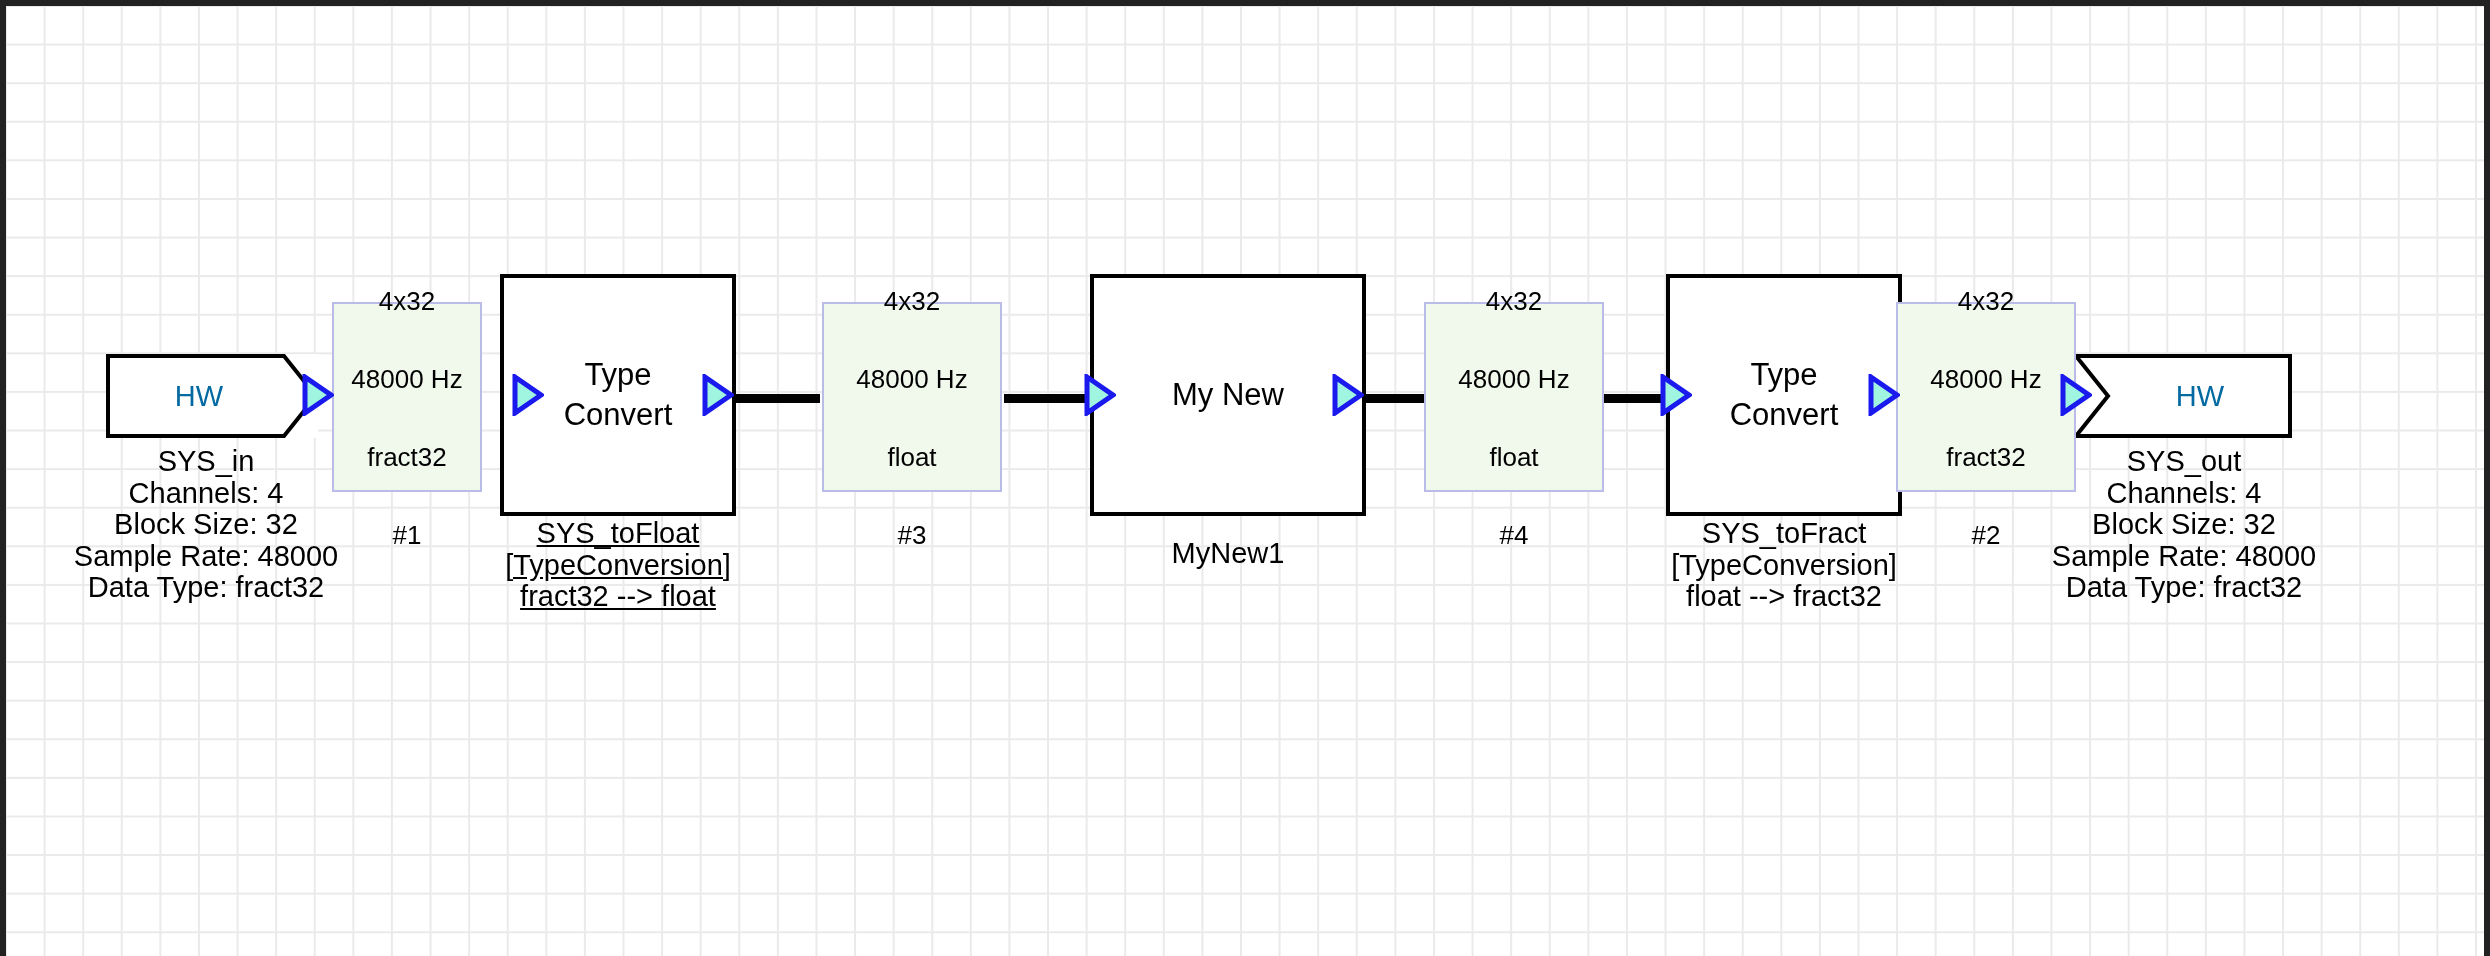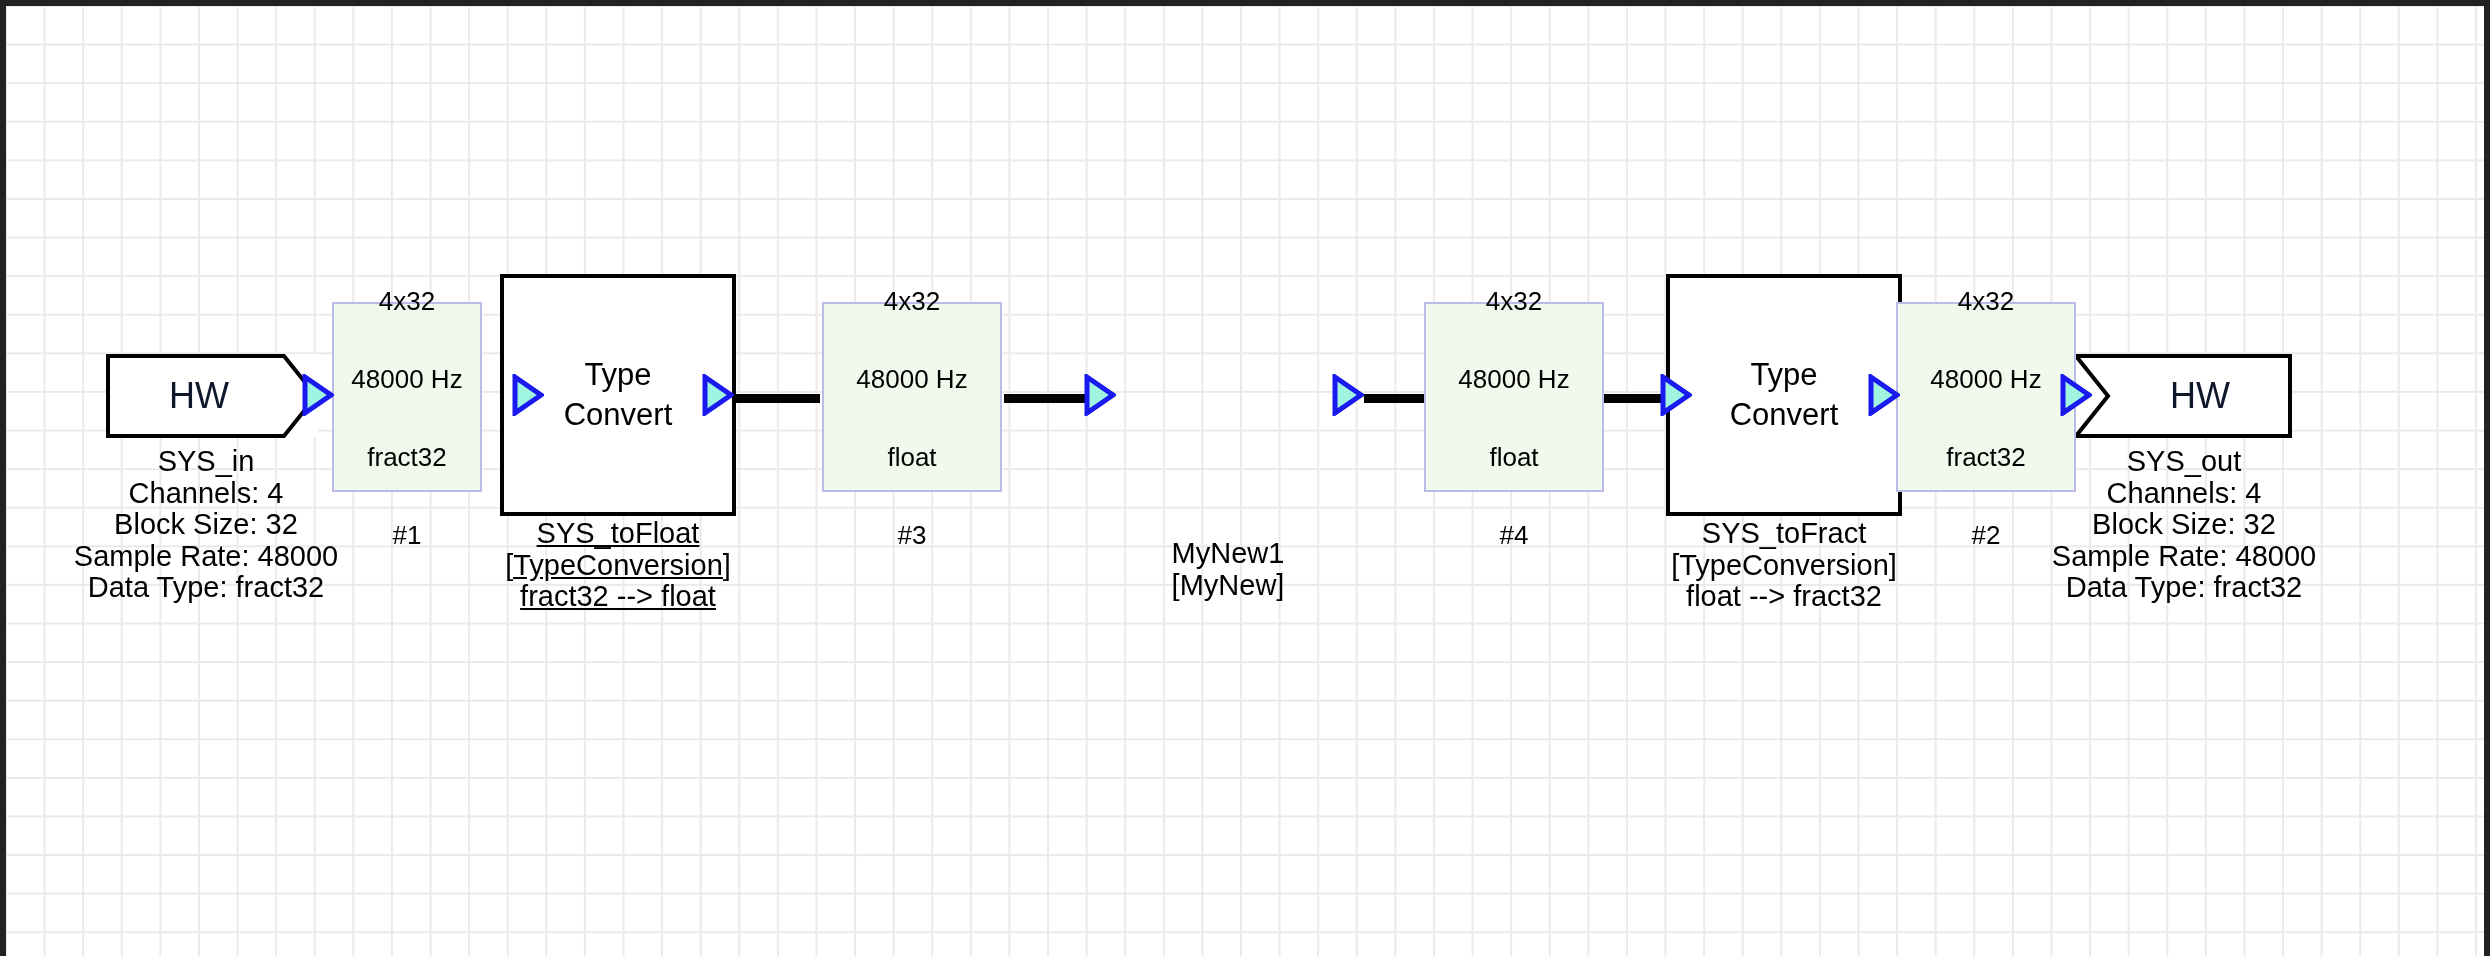--- a/index.html
+++ b/index.html
@@ -59,22 +59,22 @@
     position: absolute;
     background: #ffffff;
     z-index: 3;
   }
   .block-hw .hw-label {
     position: absolute;
     top: 0; left: 0; right: 0; bottom: 0;
     display: flex;
     align-items: center;
     justify-content: center;
-    font-size: 36px;
-    color: #0f172a;
+    font-size: 29px;
+    color: #0369a1;
     user-select: none;
   }
   .block-hw.hw-in .hw-label { padding-right: 26px; }
   .block-hw.hw-out .hw-label { padding-left: 34px; }
 
   
   .port {
     position: absolute;
     z-index: 5;
     pointer-events: auto;
@@ -156,33 +156,35 @@
     <svg width="32" height="42" viewBox="0 0 32 42">
       <polygon points="3,3 29,21 3,39" fill="#9ff5e0" stroke="#1a1aee" stroke-width="5" stroke-linejoin="miter"></polygon>
     </svg>
   </div>
   <div class="caption" style="left:352px; top:512px; width:520px;text-decoration:underline;">
     <span>SYS_toFloat</span>
     <span>[TypeConversion]</span>
     <span>fract32 --&gt; float</span>
   </div>
 
+  <div class="block-rect" style="left:1084px; top:268px; width:276px; height:242px;">
+    <div class="block-text">My New</div>
+  </div>
   <div class="port" style="left:1078px; top:368px; width:32px; height:42px;">
     <svg width="32" height="42" viewBox="0 0 32 42">
       <polygon points="3,3 29,21 3,39" fill="#9ff5e0" stroke="#1a1aee" stroke-width="5" stroke-linejoin="miter"></polygon>
     </svg>
   </div>
   <div class="port" style="left:1326px; top:368px; width:32px; height:42px;">
     <svg width="32" height="42" viewBox="0 0 32 42">
       <polygon points="3,3 29,21 3,39" fill="#9ff5e0" stroke="#1a1aee" stroke-width="5" stroke-linejoin="miter"></polygon>
     </svg>
   </div>
   <div class="caption" style="left:962px; top:532px; width:520px;">
     <span>MyNew1</span>
-    <span>[MyNew]</span>
   </div>
 
   <div class="block-rect" style="left:1660px; top:268px; width:236px; height:242px;">
     <div class="block-text">Type
 Convert</div>
   </div>
   <div class="port" style="left:1654px; top:368px; width:32px; height:42px;">
     <svg width="32" height="42" viewBox="0 0 32 42">
       <polygon points="3,3 29,21 3,39" fill="#9ff5e0" stroke="#1a1aee" stroke-width="5" stroke-linejoin="miter"></polygon>
     </svg>

